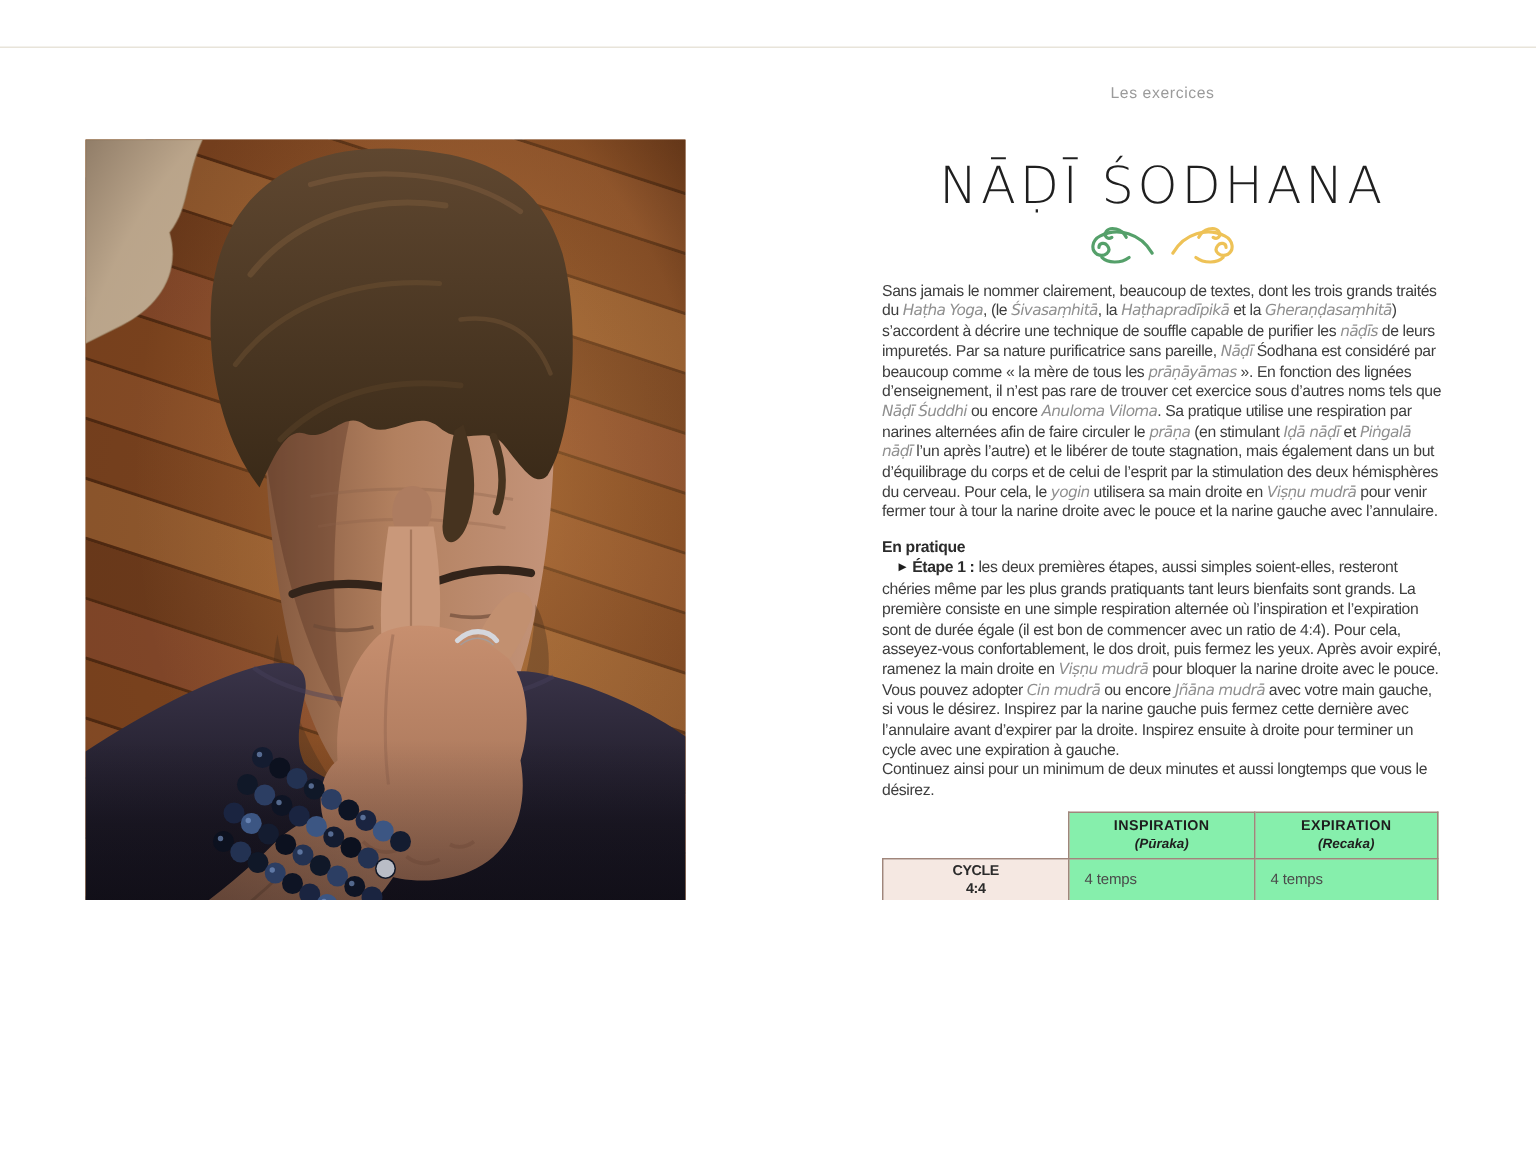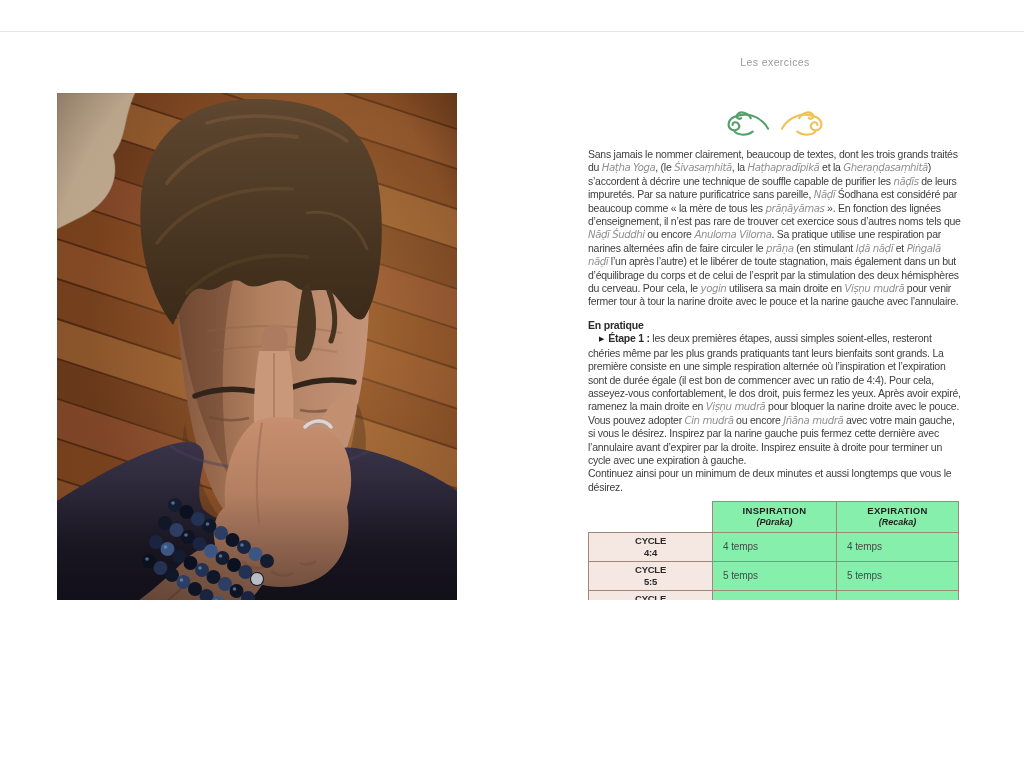--- a/index.html
+++ b/index.html
@@ -273,20 +273,21 @@
         </g>
       <g>
         <circle cx="140" cy="514" r="3.5" fill="none" stroke="#b9bdc6" stroke-width="1.5"></circle>
         <path d="M140,518 L152,530 L146,549 L134,549 L128,530 Z" fill="#c3c7cf" stroke="#8e929c" stroke-width="1"></path>
         <path d="M128,530 L146,549 M152,530 L134,549 M140,518 L140,549" stroke="#9fa3ac" stroke-width="0.8" opacity="0.8"></path>
       </g>
     </svg>
   </div>
 
   <div class="right-col">
+    <div class="title">NĀḌĪ ŚODHANA</div>
 
     <div class="ornaments">
       <svg width="46" height="28" viewBox="0 0 48 28">
         <g transform="scale(-1,1) translate(-48,0)" fill="none" stroke="var(--accent-green,#55a06a)" stroke-width="2.2" stroke-linecap="round">
           <path d="M2,20 C10,6 26,2 38,8 C44,11 45,18 40,21 C35,23 30,19 33,15 C35,12 39,13 39,16"></path>
           <path d="M20,9 C23,3 31,1 34,5 C36,8 33,11 30,9"></path>
           <path d="M18,23 C24,27.5 33,27 37,23"></path>
         </g>
       </svg>
       <svg width="46" height="28" viewBox="0 0 48 28">

